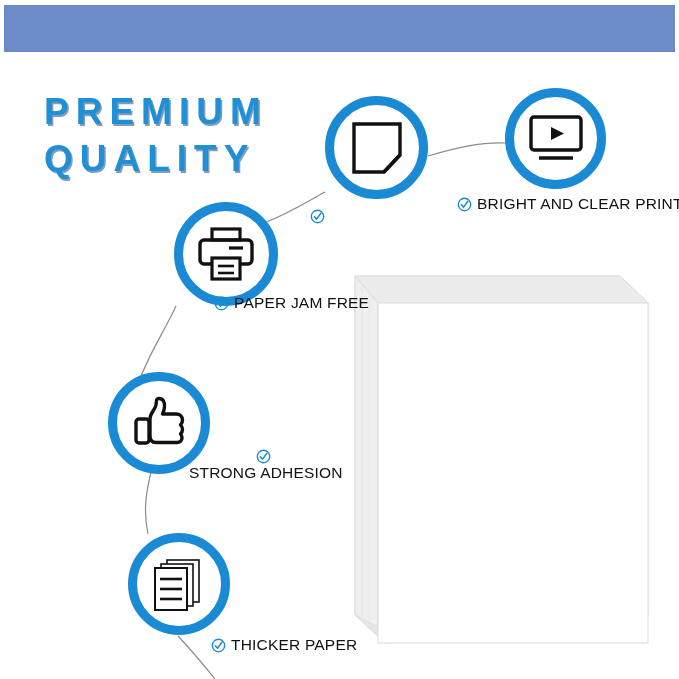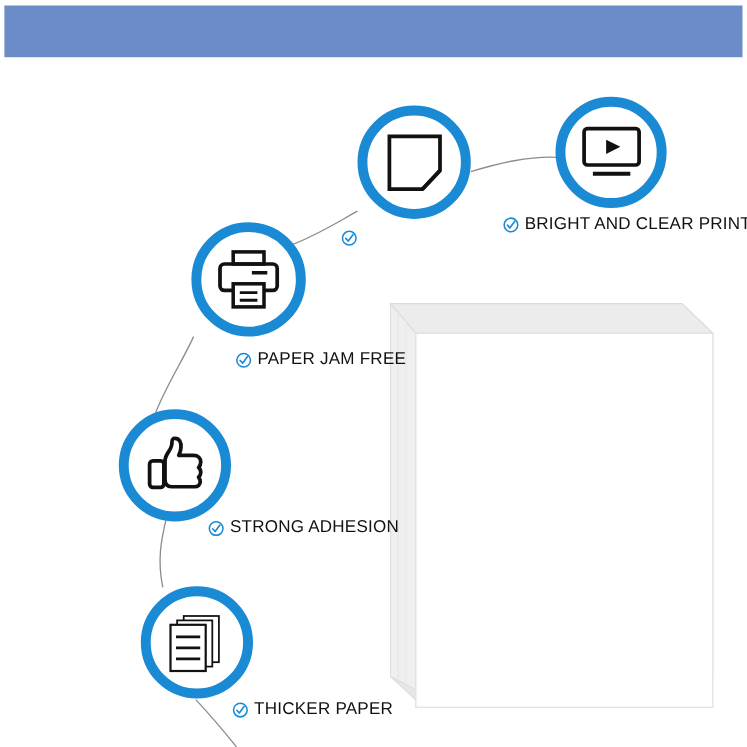--- a/index.html
+++ b/index.html
@@ -90,20 +90,24 @@
     height: 375px;
   }
 </style>
 </head>
 <body>
 
 <div id="page">
 
   <div id="top-banner"></div>
 
+  <div id="headline">
+    <span class="line">PREMIUM</span>
+    <span class="line">QUALITY</span>
+  </div>
 
   <svg id="connectors" viewBox="0 0 679 679">
     <path d="M 428 156 C 455 148 480 142 506 143" fill="none" stroke="#8c8c8c" stroke-width="1.2"></path>
     <path d="M 264 223 C 288 214 305 203 325 192" fill="none" stroke="#8c8c8c" stroke-width="1.2"></path>
     <path d="M 176 306 C 165 330 150 352 140 379" fill="none" stroke="#8c8c8c" stroke-width="1.2"></path>
     <path d="M 152 468 C 146 492 143 510 148 534" fill="none" stroke="#8c8c8c" stroke-width="1.2"></path>
     <path d="M 178 636 C 192 651 203 664 215 679" fill="none" stroke="#8c8c8c" stroke-width="1.2"></path>
   </svg>
 
   <svg id="ream" viewBox="0 0 300 375">
@@ -156,39 +160,39 @@
       <svg width="62" height="58" viewBox="0 0 62 58">
         <rect x="17" y="4" width="28" height="11" fill="none" stroke="#111111" stroke-width="3.2"></rect>
         <rect x="5" y="15" width="52" height="24" rx="4" ry="4" fill="none" stroke="#111111" stroke-width="3.4"></rect>
         <line x1="34" y1="23" x2="48" y2="23" stroke="#111111" stroke-width="3.2"></line>
         <rect x="17" y="33" width="28" height="21" fill="#ffffff" stroke="#111111" stroke-width="3.2"></rect>
         <line x1="23" y1="41" x2="39" y2="41" stroke="#111111" stroke-width="2.6"></line>
         <line x1="23" y1="48" x2="39" y2="48" stroke="#111111" stroke-width="2.6"></line>
       </svg>
     </span>
   </div>
-  <div class="feature-label" style="left:214px; top:318px;justify-content:space-between;">
+  <div class="feature-label" style="left:214px; top:294px;justify-content:space-between;">
     <span class="check">
       <svg width="15" height="15" viewBox="0 0 16 16">
         <circle cx="8" cy="8" r="6.6" fill="none" stroke="#1a8ad4" stroke-width="1.5"></circle>
         <path d="M4.6 8.2 L7 10.8 L11.6 4.6" fill="none" stroke="#1a8ad4" stroke-width="1.6" stroke-linecap="round" stroke-linejoin="round"></path>
       </svg>
     </span>
     <span>PAPER JAM FREE</span>
   </div>
 
   <div class="badge" style="left:108px; top:372px; width:102px; height:102px;">
     <span class="glyph">
       <svg width="58" height="56" viewBox="0 0 58 56">
         <path d="M20 24 C20 18 25 15 26 10 C26.8 6 25.5 3.5 29 3.5 C33 3.5 35 7 34.5 12 C34.2 15.5 32.5 19 32.5 19 L46 19 C50 19 52.5 21.5 52.5 25 C52.5 28 50.5 30 50.5 30 C52 31.2 52.5 33 52.5 34.5 C52.5 37 50.5 38.8 50.5 38.8 C51.6 40 52 41.5 52 43 C52 45.5 50 47.5 47 47.5 L26 47.5 C22 47.5 20 45 20 41 Z" fill="none" stroke="#111111" stroke-width="3.4" stroke-linejoin="round"></path>
         <rect x="6" y="24" width="13" height="24" rx="3" ry="3" fill="none" stroke="#111111" stroke-width="3.4"></rect>
       </svg>
     </span>
   </div>
-  <div class="feature-label" style="left:189px; top:471px;">
+  <div class="feature-label" style="left:189px; top:449px;flex-direction:column;">
     <span class="check">
       <svg width="15" height="15" viewBox="0 0 16 16">
         <circle cx="8" cy="8" r="6.6" fill="none" stroke="#1a8ad4" stroke-width="1.5"></circle>
         <path d="M4.6 8.2 L7 10.8 L11.6 4.6" fill="none" stroke="#1a8ad4" stroke-width="1.6" stroke-linecap="round" stroke-linejoin="round"></path>
       </svg>
     </span>
     <span>STRONG ADHESION</span>
   </div>
 
   <div class="badge" style="left:128px; top:533px; width:102px; height:102px;">

